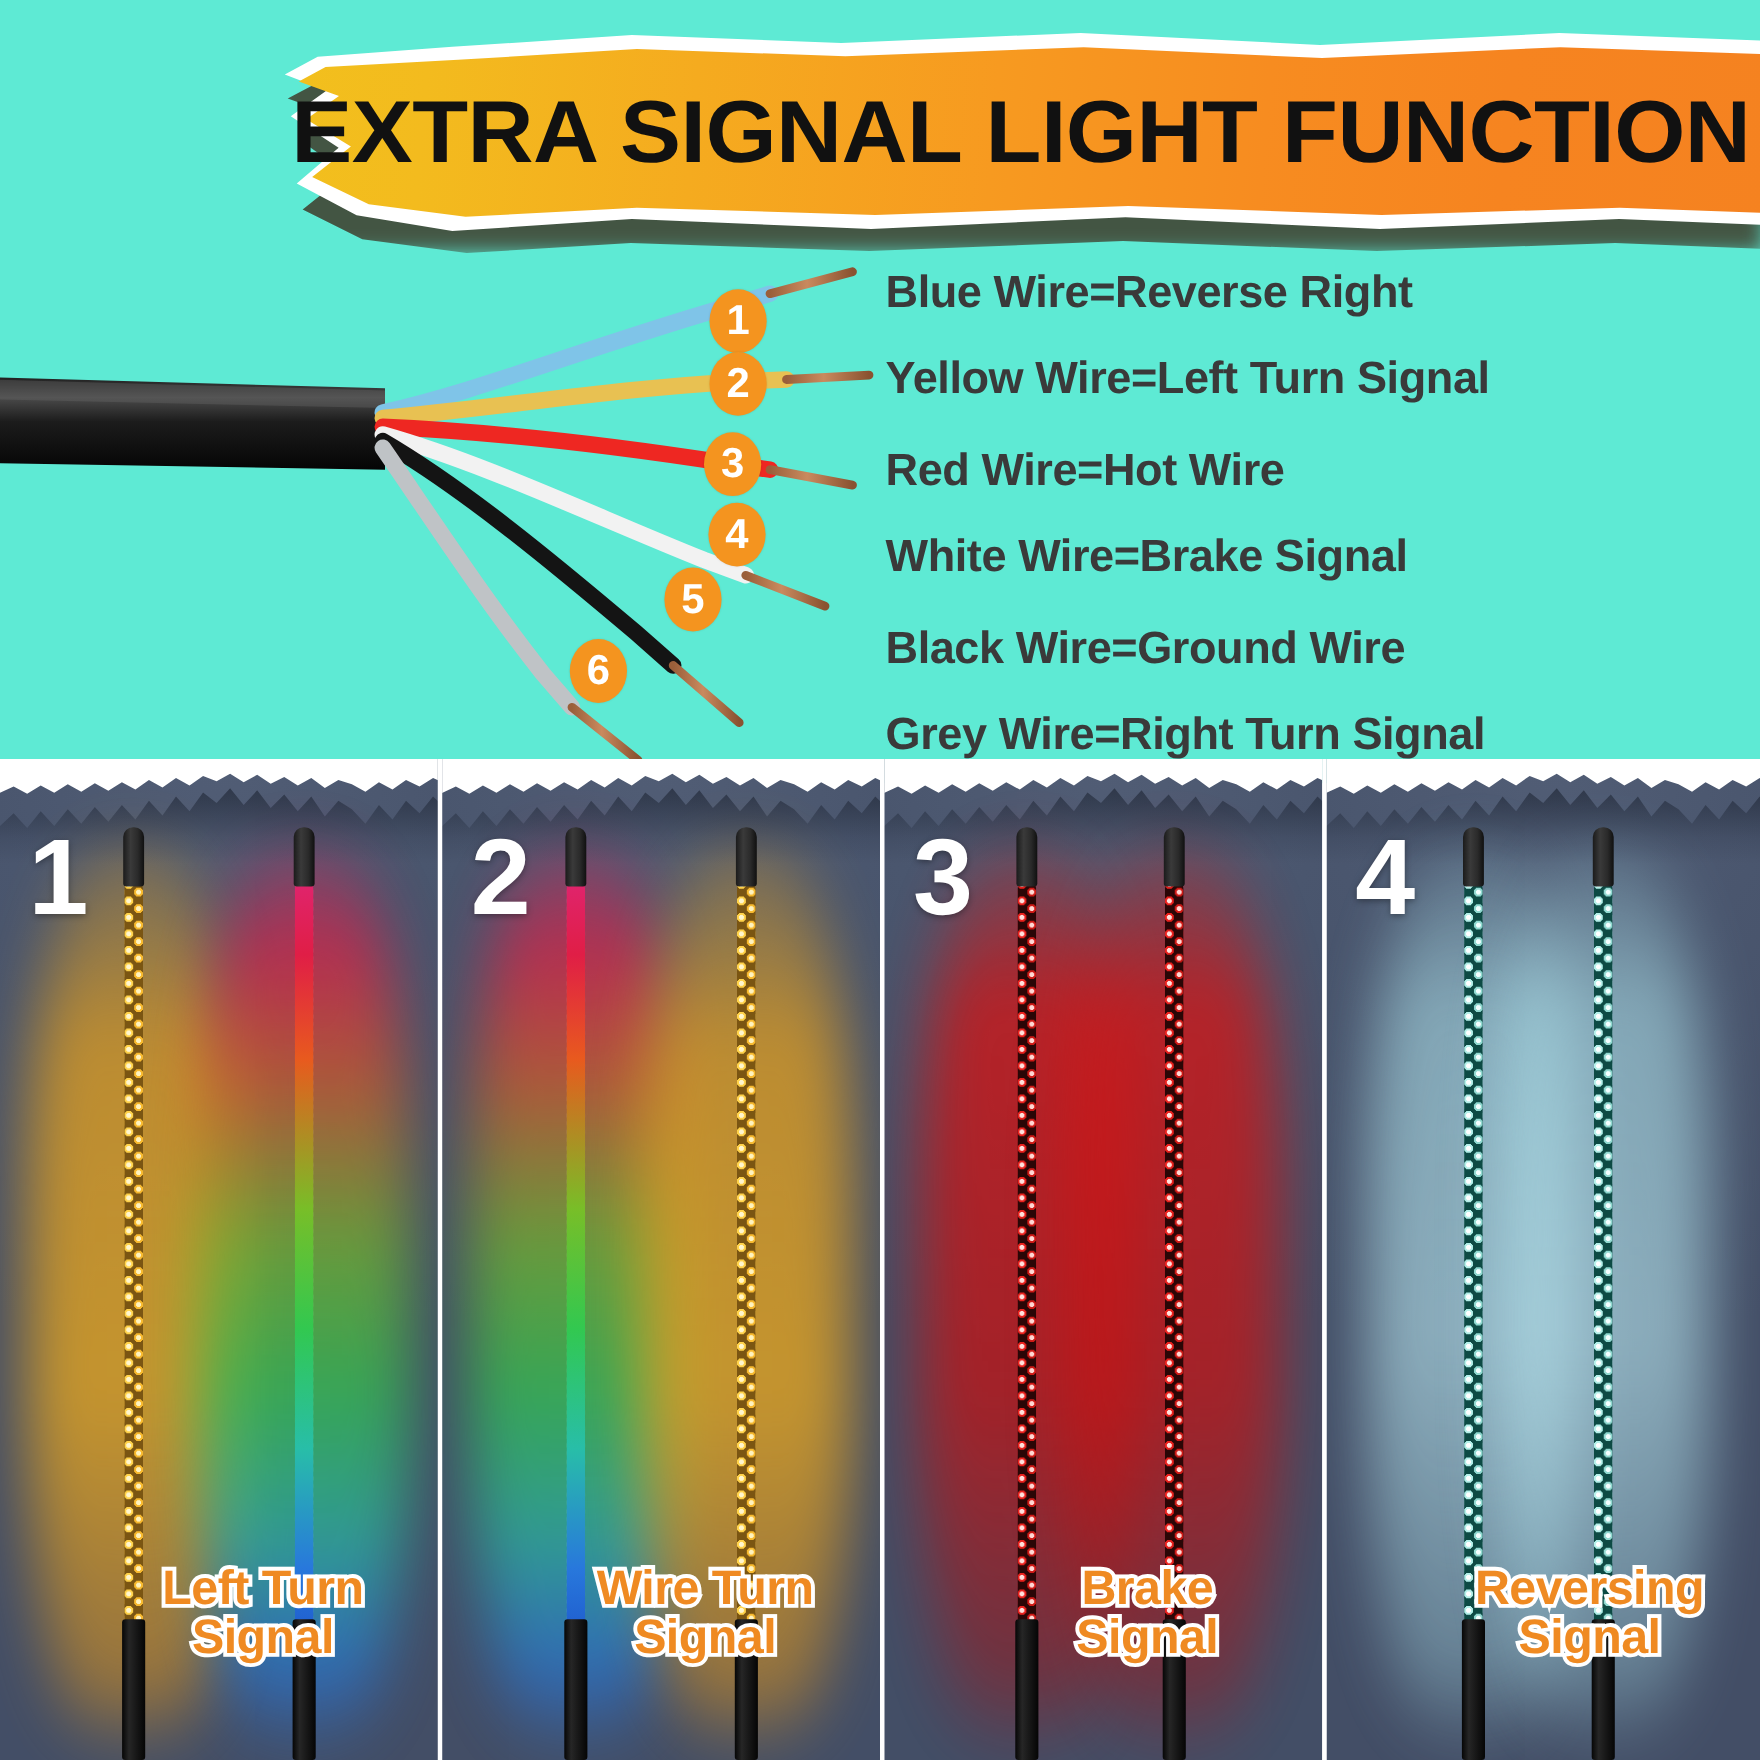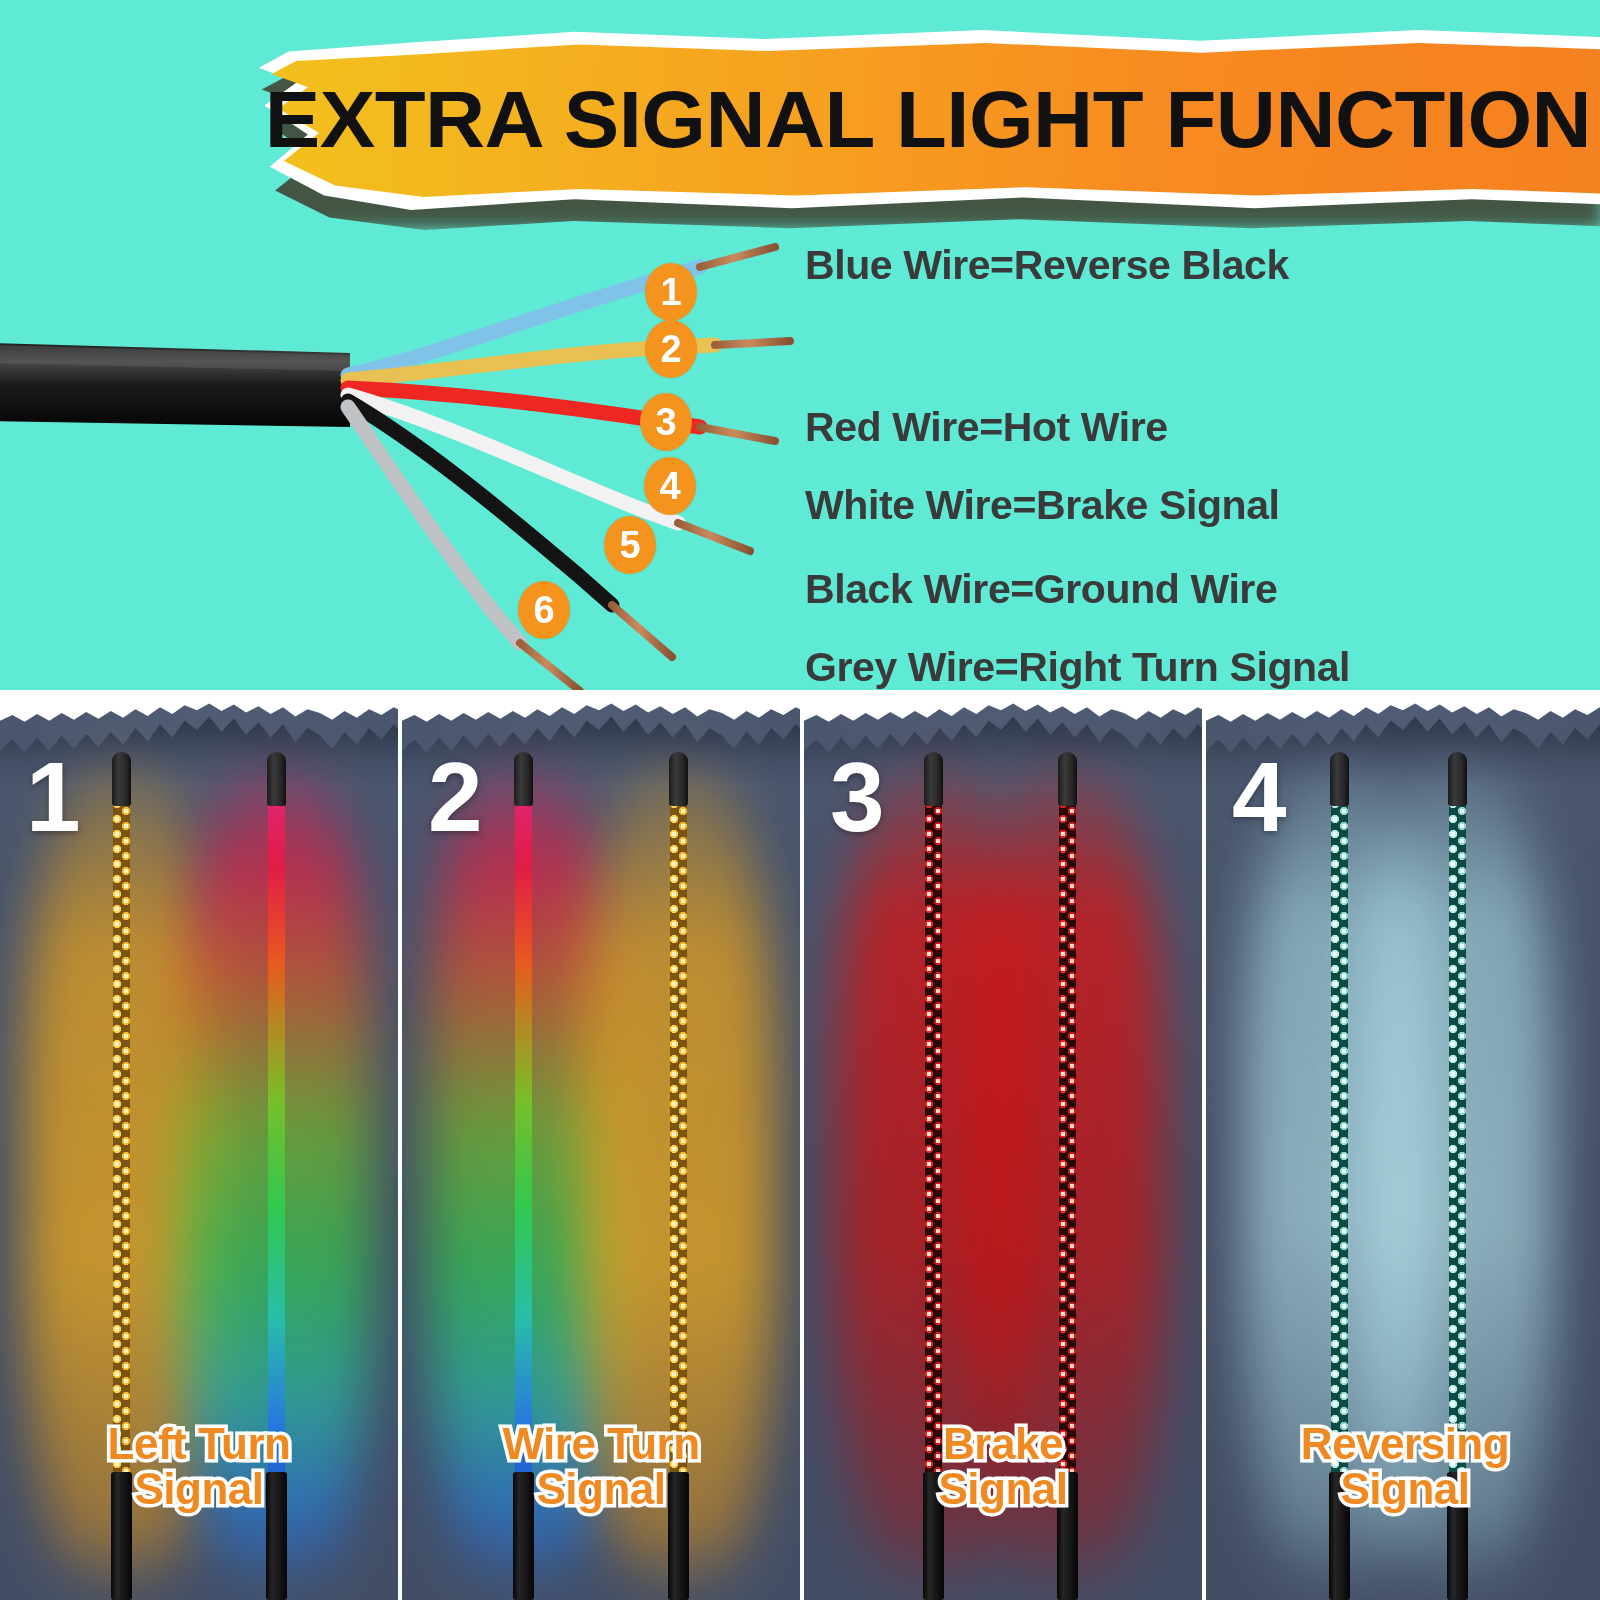--- a/index.html
+++ b/index.html
@@ -134,20 +134,21 @@
     position:absolute;left:0;width:398px;
     text-align:center;
     color:#ef8a22;
     font-size:44px;font-weight:bold;line-height:1.02;
     font-family:"Liberation Sans", sans-serif;
     z-index:6;
     letter-spacing:-0.5px;
     -webkit-text-stroke:7px #ffffff;
     paint-order:stroke fill;
     text-shadow:0 0 2px #fff;
+    padding-left:40px;
   }
   .caption.two-line{top:732px;}
   .caption span{display:block;}
 </style>
 </head>
 <body>
 
 <div id="stage">
 
   <div id="top-section">
@@ -211,21 +212,22 @@
       </div>
       <div class="badge" style="left:604px;top:291px;">
         <span>5</span>
       </div>
       <div class="badge" style="left:518px;top:356px;">
         <span>6</span>
       </div>
     </div>
 
     <div id="legend">
-      <div class="legend-row" style="top:10px;">Blue Wire=Reverse Black</div>
+      <div class="legend-row" style="top:10px;">Blue Wire=Reverse Right</div>
+      <div class="legend-row" style="top:88px;">Yellow Wire=Left Turn Signal</div>
       <div class="legend-row" style="top:250px;">White Wire=Brake Signal</div>
       <div class="legend-row" style="top:172px;">Red Wire=Hot Wire</div>
       <div class="legend-row" style="top:412px;">Grey Wire=Right Turn Signal</div>
       <div class="legend-row" style="top:334px;">Black Wire=Ground Wire</div>
     </div>
   </div>
 
   <div id="panels">
 
     <div class="panel p1">

